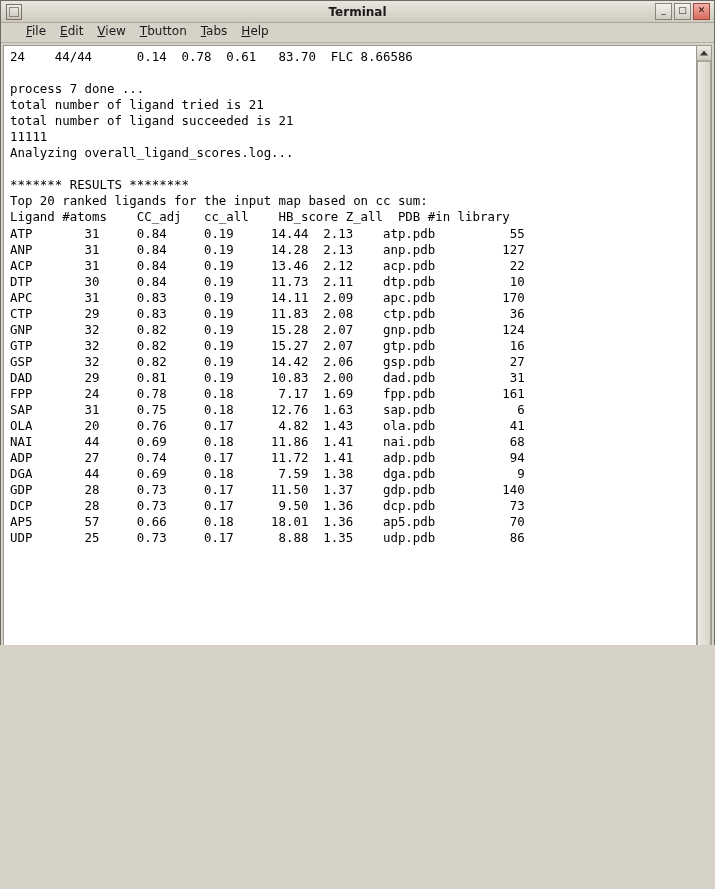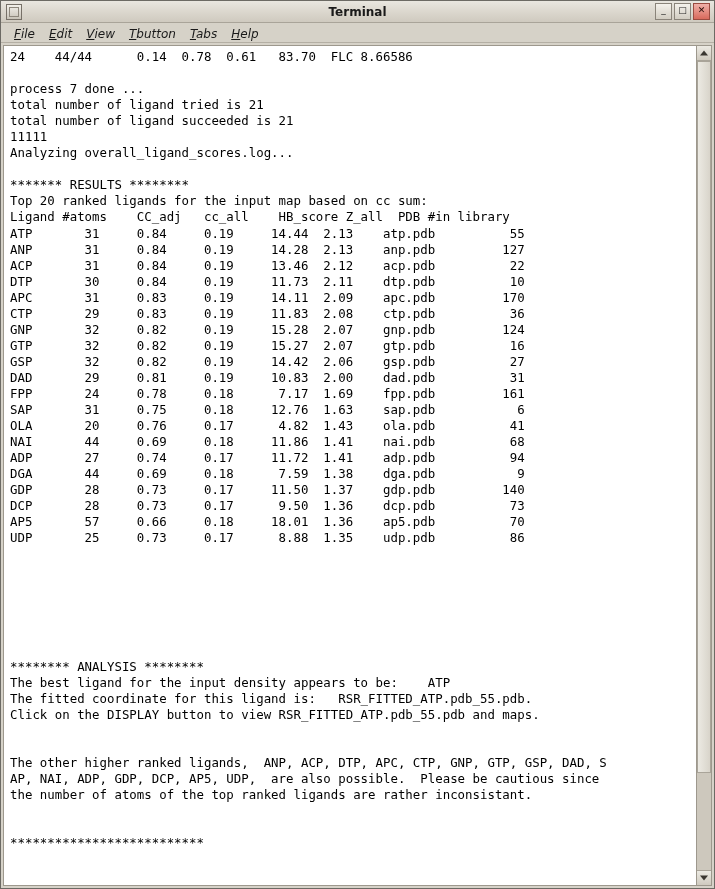--- a/index.html
+++ b/index.html
@@ -3,21 +3,21 @@
 <meta charset="utf-8">
 <style>
   html, body {
     margin: 0;
     padding: 0;
     background: #d6d2c8;
     font-family: "DejaVu Sans", sans-serif;
   }
   #app {
     width: 715px;
-    height: 889px;
+    height: 645px;
     position: relative;
     background: #0f766e;
     box-sizing: border-box;
     overflow: hidden;
   }
   
   .window {
     position: absolute;
     left: 0; top: 0;
     width: 715px;
@@ -86,25 +86,24 @@
     border-color: #9a4b40;
     color: #2b0f0b;
     font-weight: bold;
   }
   
   .menubar {
     height: 20px;
     background: #d6d2c8;
     border-bottom: 1px solid #b4afa4;
     display: flex;
-    align-items: flex-end;
-    padding-left: 6px;
-    box-sizing: border-box;
-    flex: 0 0 auto;
-    font-style: italic;
+    align-items: flex-start;
+    padding-left: 18px;
+    box-sizing: border-box;
+    flex: 0 0 auto;
   }
   .menu-item {
     font-size: 12px;
     color: #1a1a1a;
     padding: 1px 7px;
     font-family: "DejaVu Sans", sans-serif;
     cursor: default;
   }
   .menu-item .mn {
     text-decoration: underline;

